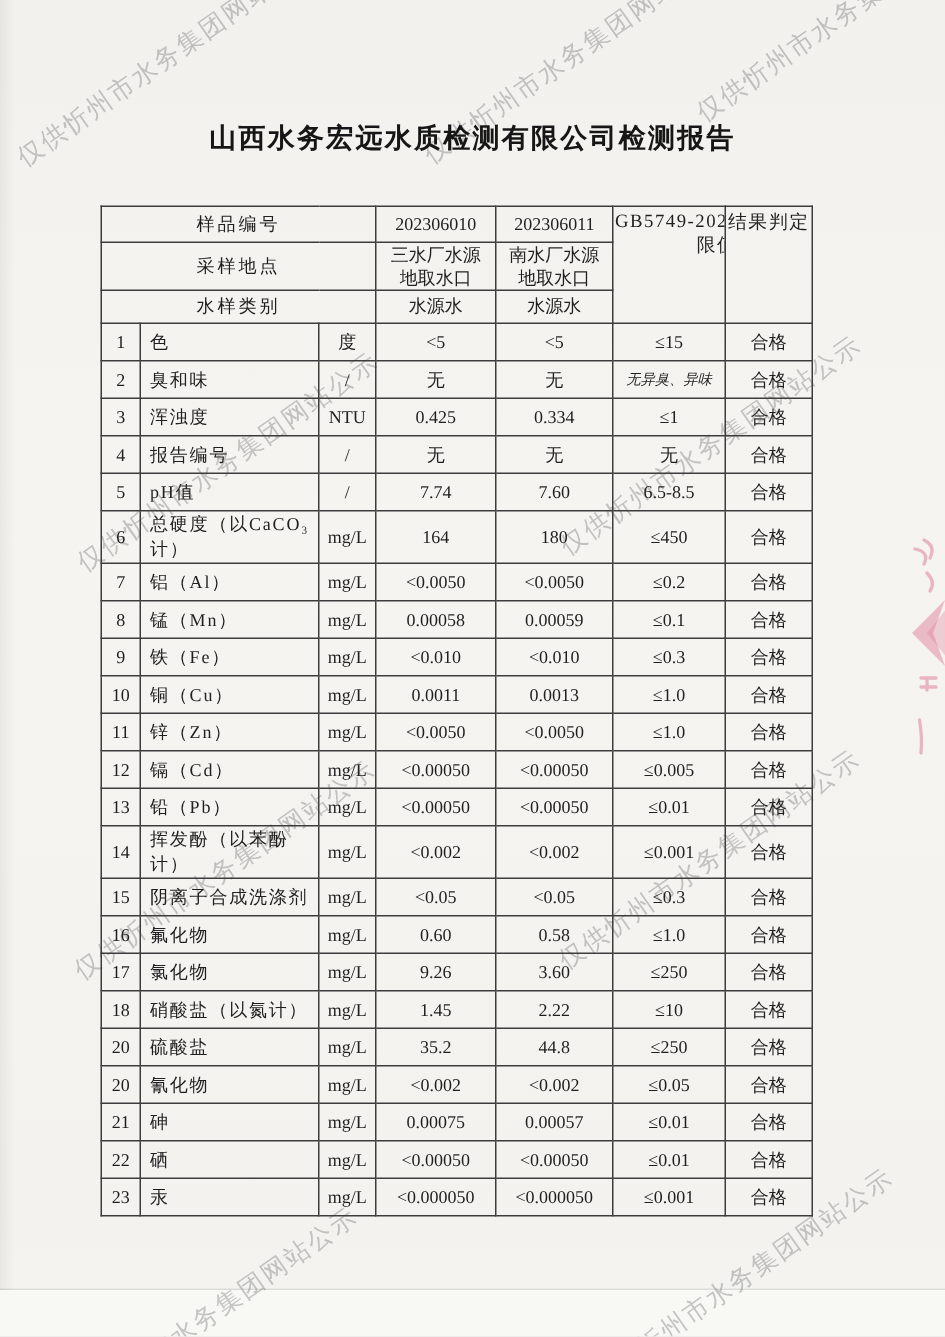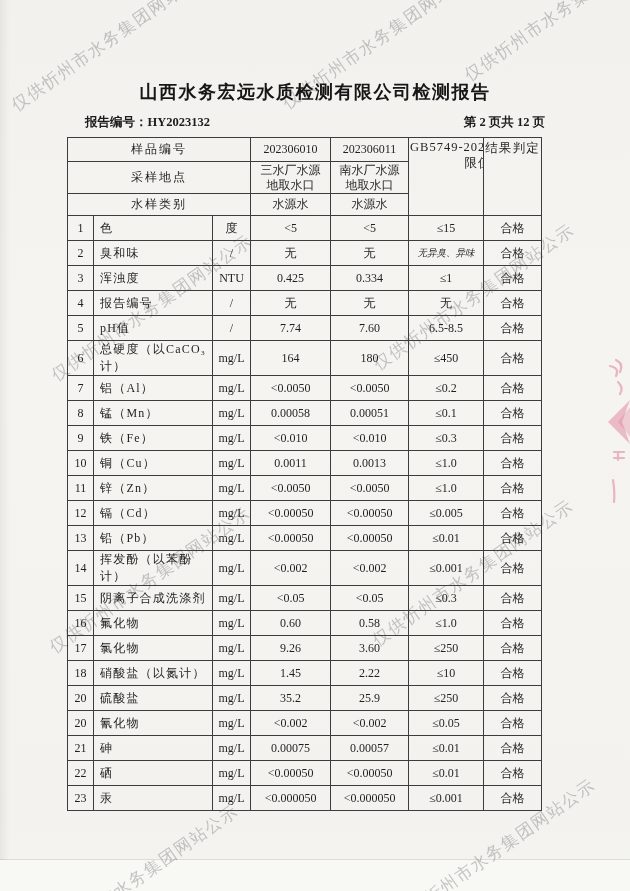--- a/index.html
+++ b/index.html
@@ -108,24 +108,20 @@
         <path d="M22 100 h10 M22 106 h10 M26 100 v8"></path>
         <path d="M21 128 q2 12 1 22"></path>
       </g>
       <polygon points="38,48 16,70 38,92 30,70" fill="rgba(224,130,155,0.5)"></polygon>
       <polygon points="38,55 26,70 38,85" fill="rgba(224,130,155,0.35)"></polygon>
     </svg>
   </div>
 
   <div class="title">山西水务宏远水质检测有限公司检测报告</div>
 
-  <div class="meta">
-    <span>报告编号：HY2023132</span>
-    <span>第 2 页共 12 页</span>
-  </div>
 
   <table class="report">
     <colgroup>
       <col class="c-no">
         <col class="c-name">
         <col class="c-unit">
       <col class="c-v1">
         <col class="c-v2">
         <col class="c-limit">
         <col class="c-res">
@@ -221,21 +217,21 @@
           <td>&lt;0.0050</td>
           <td>&lt;0.0050</td>
           <td>≤0.2</td>
           <td>合格</td>
         </tr>
         <tr>
           <td>8</td>
           <td class="c-name-cell">锰（Mn）</td>
           <td>mg/L</td>
           <td>0.00058</td>
-          <td>0.00051</td>
+          <td>0.00059</td>
           <td>≤0.1</td>
           <td>合格</td>
         </tr>
         <tr>
           <td>9</td>
           <td class="c-name-cell">铁（Fe）</td>
           <td>mg/L</td>
           <td>&lt;0.010</td>
           <td>&lt;0.010</td>
           <td>≤0.3</td>
@@ -320,21 +316,21 @@
           <td>1.45</td>
           <td>2.22</td>
           <td>≤10</td>
           <td>合格</td>
         </tr>
         <tr>
           <td>20</td>
           <td class="c-name-cell">硫酸盐</td>
           <td>mg/L</td>
           <td>35.2</td>
-          <td>25.9</td>
+          <td>44.8</td>
           <td>≤250</td>
           <td>合格</td>
         </tr>
         <tr>
           <td>20</td>
           <td class="c-name-cell">氰化物</td>
           <td>mg/L</td>
           <td>&lt;0.002</td>
           <td>&lt;0.002</td>
           <td>≤0.05</td>

